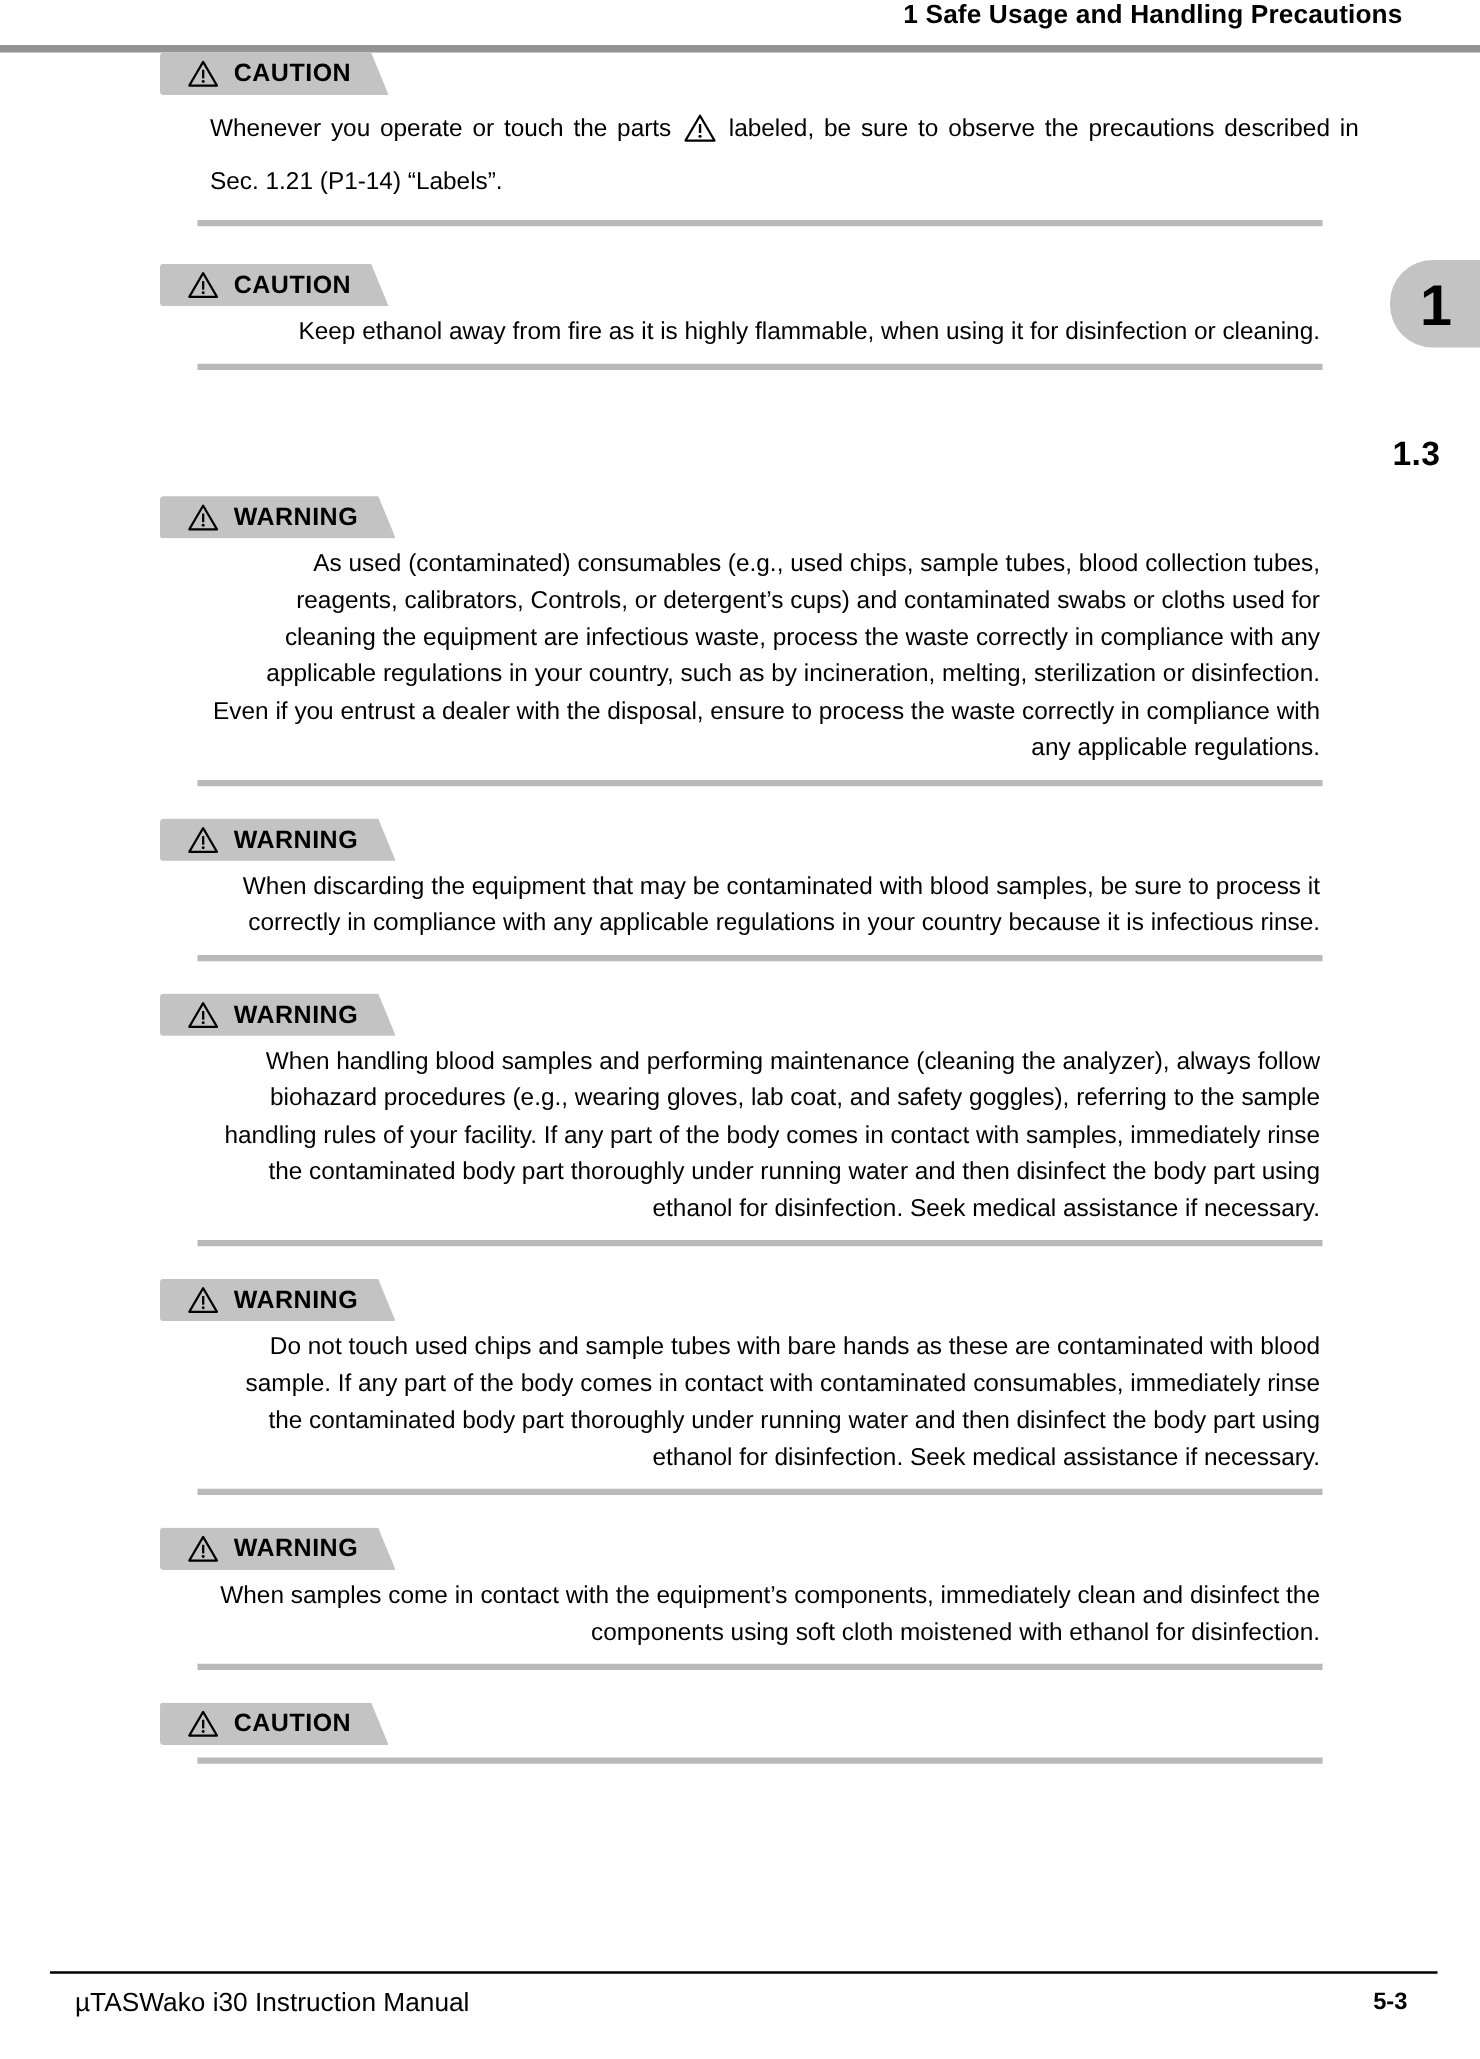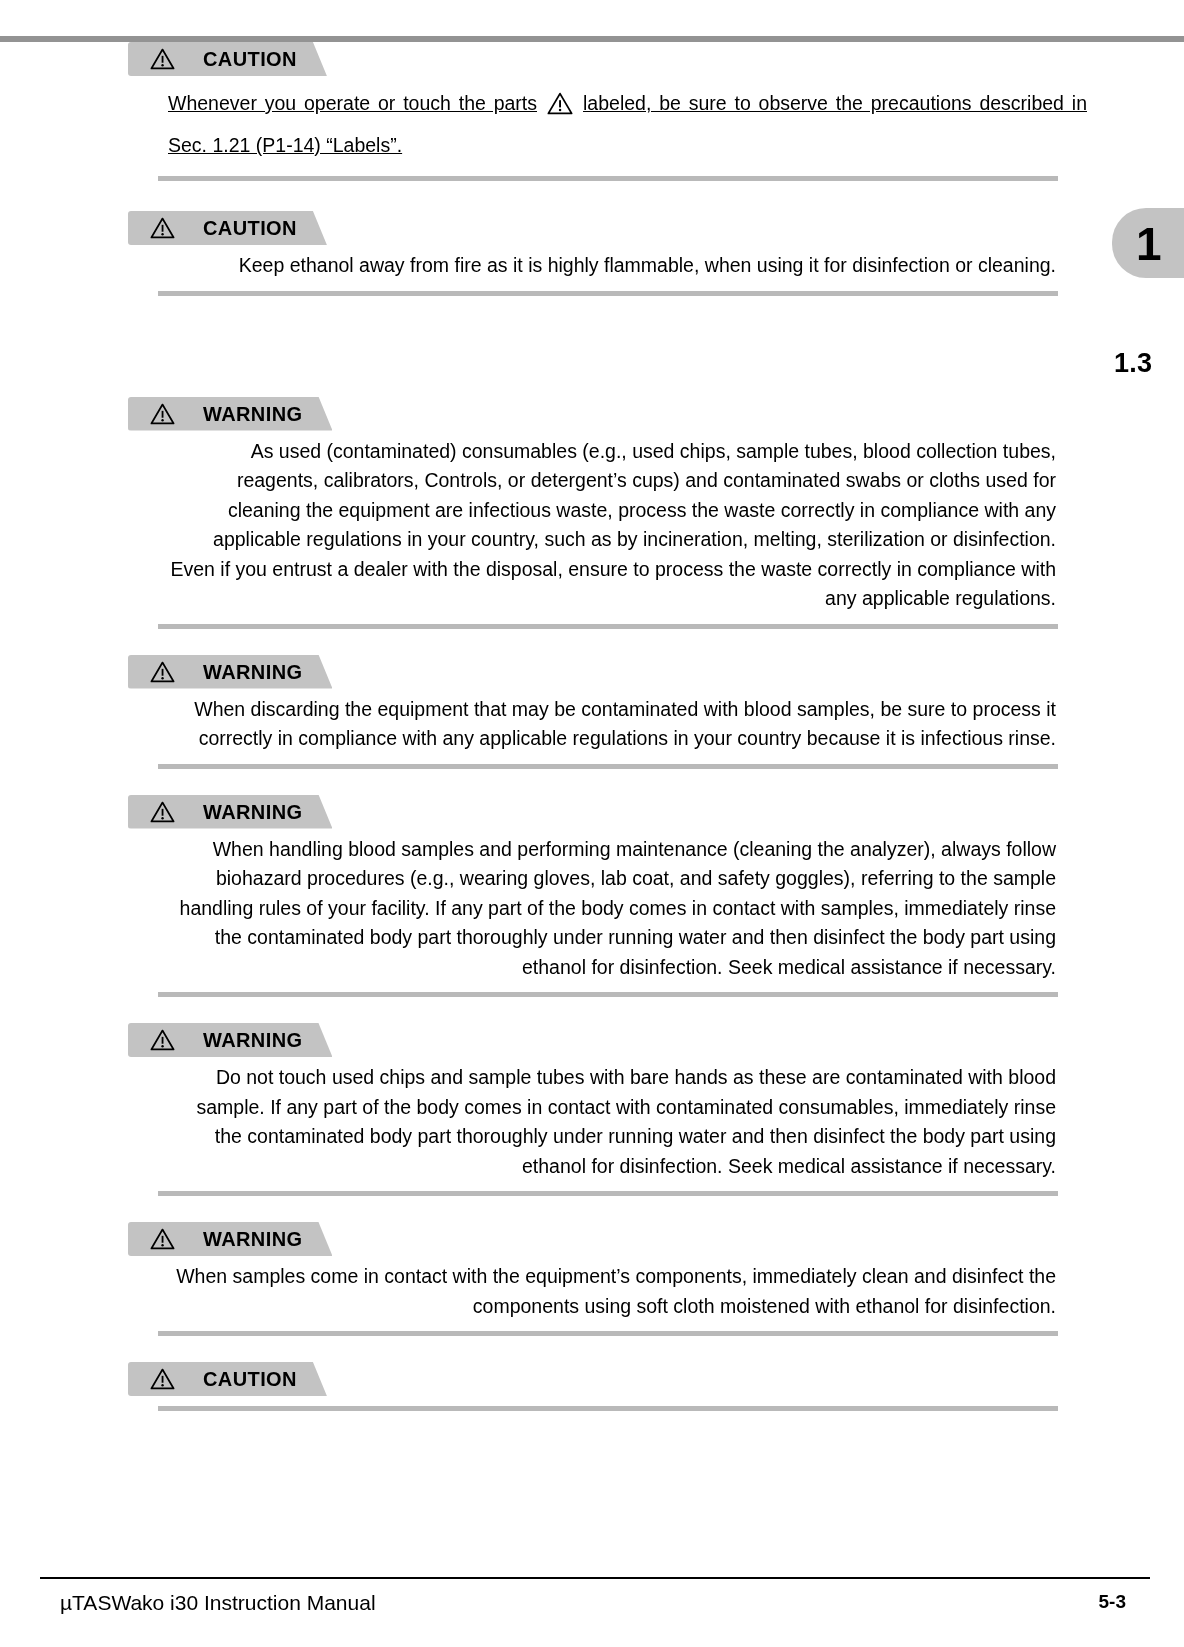--- a/index.html
+++ b/index.html
@@ -88,21 +88,20 @@
     left: 128px;
     top: 0;
     height: 34px;
     background: #c3c3c3;
     display: flex;
     align-items: center;
     padding: 0 30px 0 22px;
     box-sizing: border-box;
     border-radius: 3px 0 0 3px;
     clip-path: polygon(0 0, calc(100% - 14px) 0, 100% 100%, 0 100%);
-    gap: 16px;
   }
   .notice-banner .tri {
     display: block;
     width: 25px;
     height: 22px;
     margin-right: 12px;
     flex: 0 0 auto;
   }
   .notice-banner .banner-label {
     font-size: 20px;
@@ -124,21 +123,20 @@
     margin: 6px 0 0 0;
     padding: 0 128px 0 168px;
     font-size: 19.5px;
     line-height: 29.5px;
     text-align: right;
   }
   .notice-body.justified {
     text-align: justify;
     line-height: 42px;
     padding-right: 97px;
-    text-decoration: underline;
   }
   .notice-bottom-rule {
     margin: 10px 0 0 158px;
     width: 900px;
     height: 5px;
     background: #b9b9b9;
   }
   .notice-spacer-sm { height: 26px; }
   .notice-spacer-md { height: 30px; }
 
@@ -195,20 +193,21 @@
     font-weight: bold;
     white-space: nowrap;
   }
 </style>
 </head>
 <body>
 
 <div class="page">
 
   <div class="page-header">
+    <div class="header-title">1 Safe Usage and Handling Precautions</div>
     <div class="header-rule"></div>
   </div>
 
   <div class="thumb-tab">
     <div class="thumb-tab-number">1</div>
   </div>
 
   <div class="content">
 
     <div class="notice">

